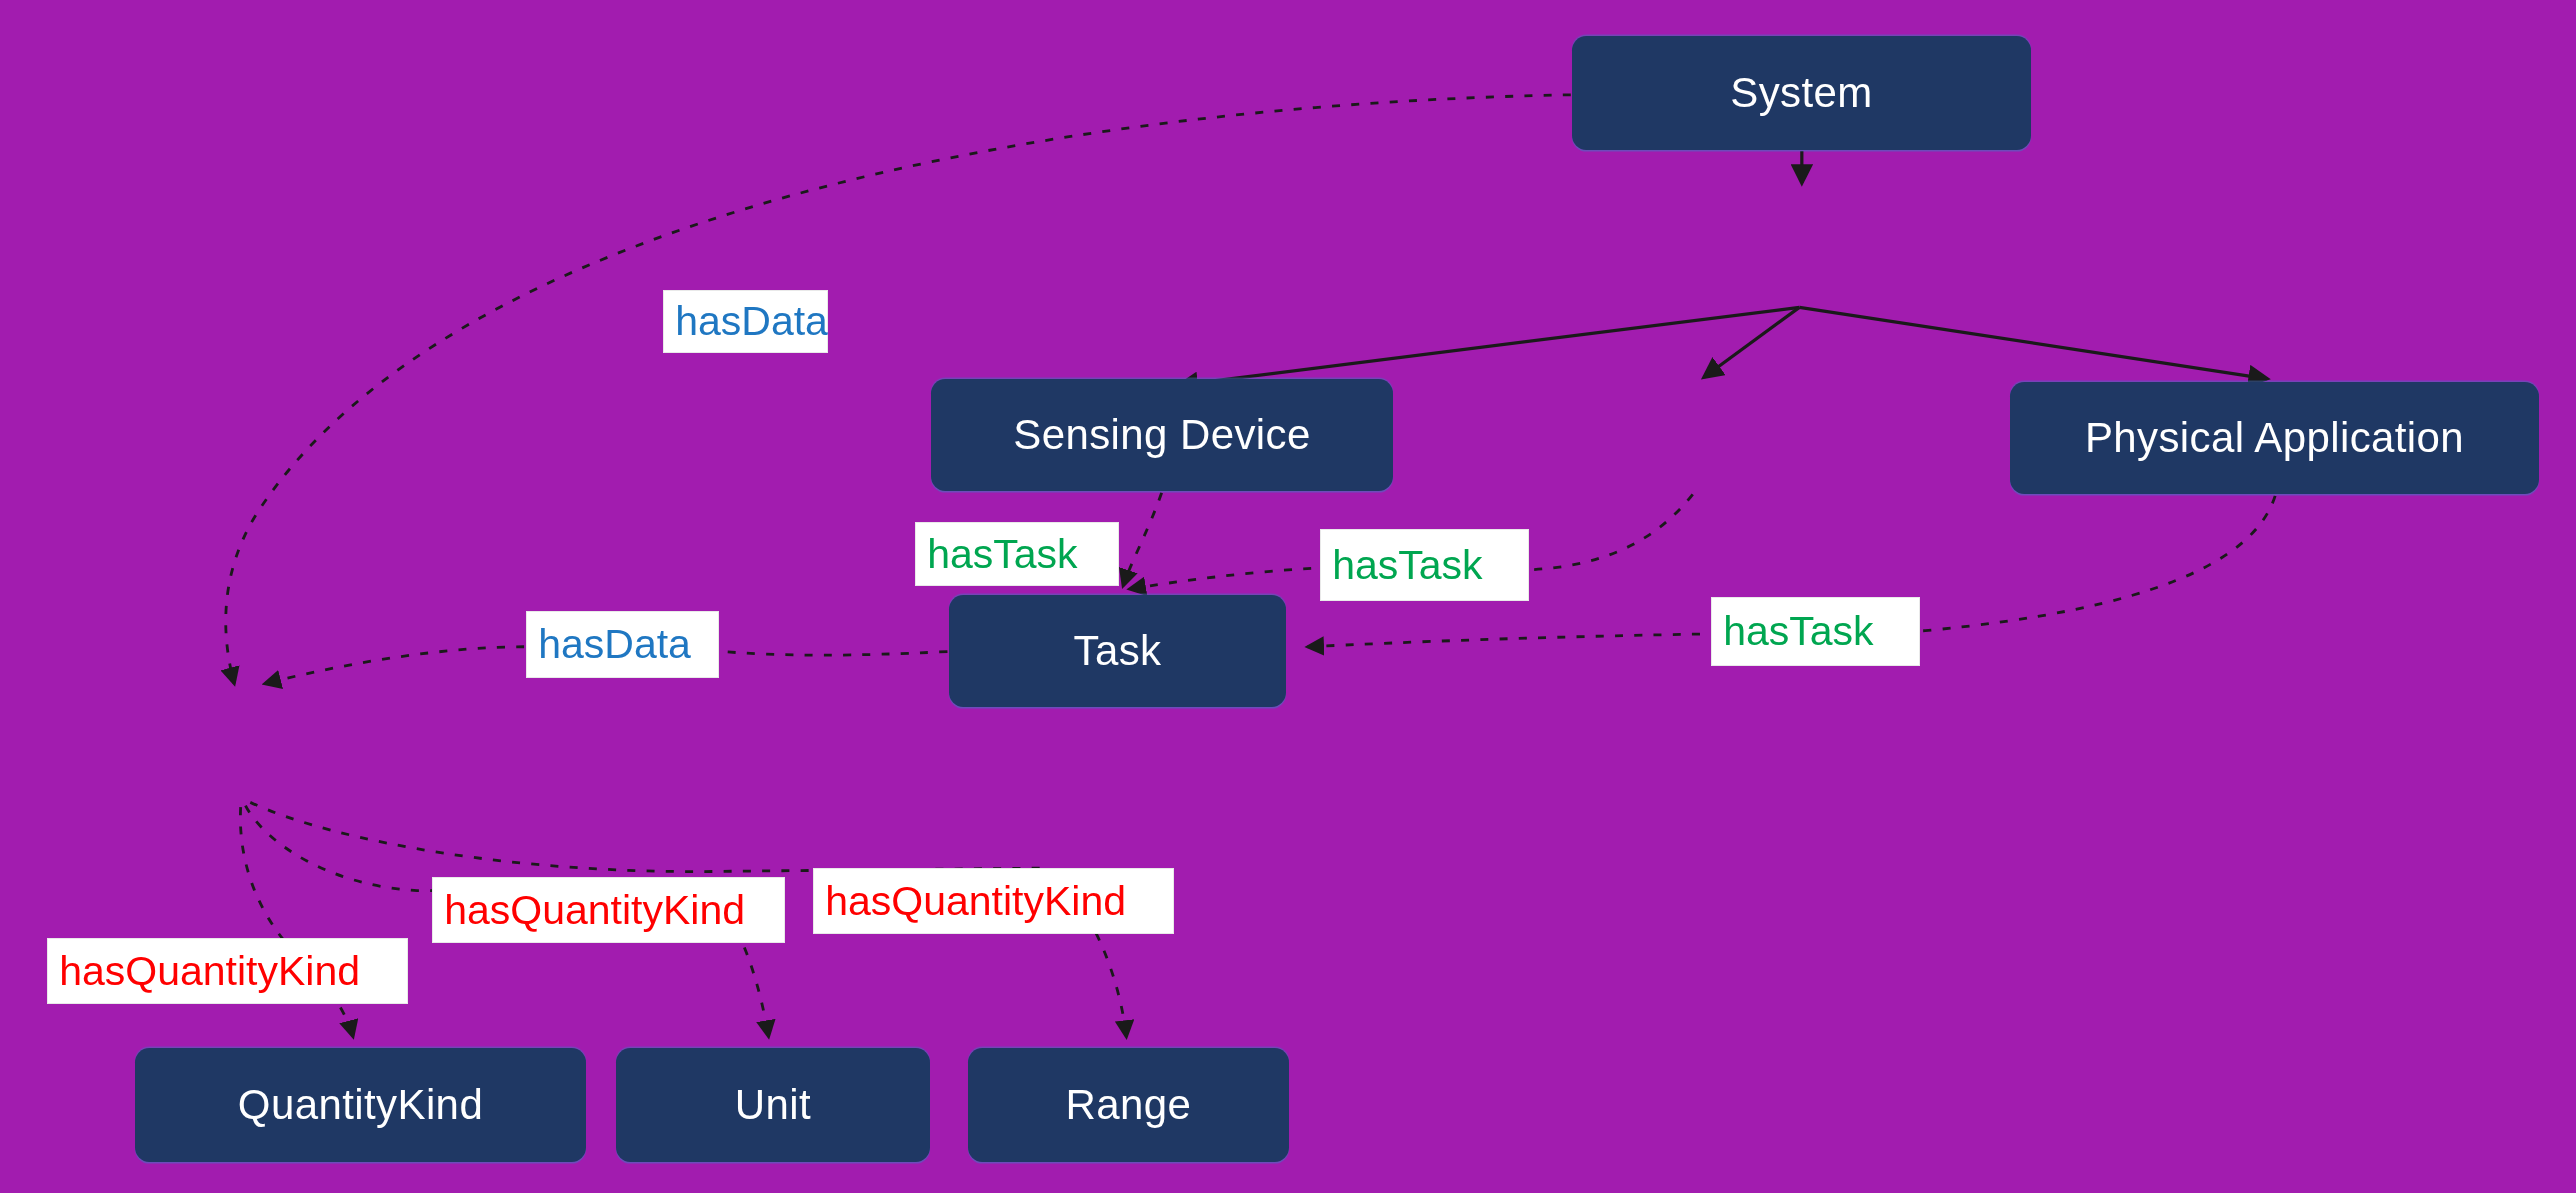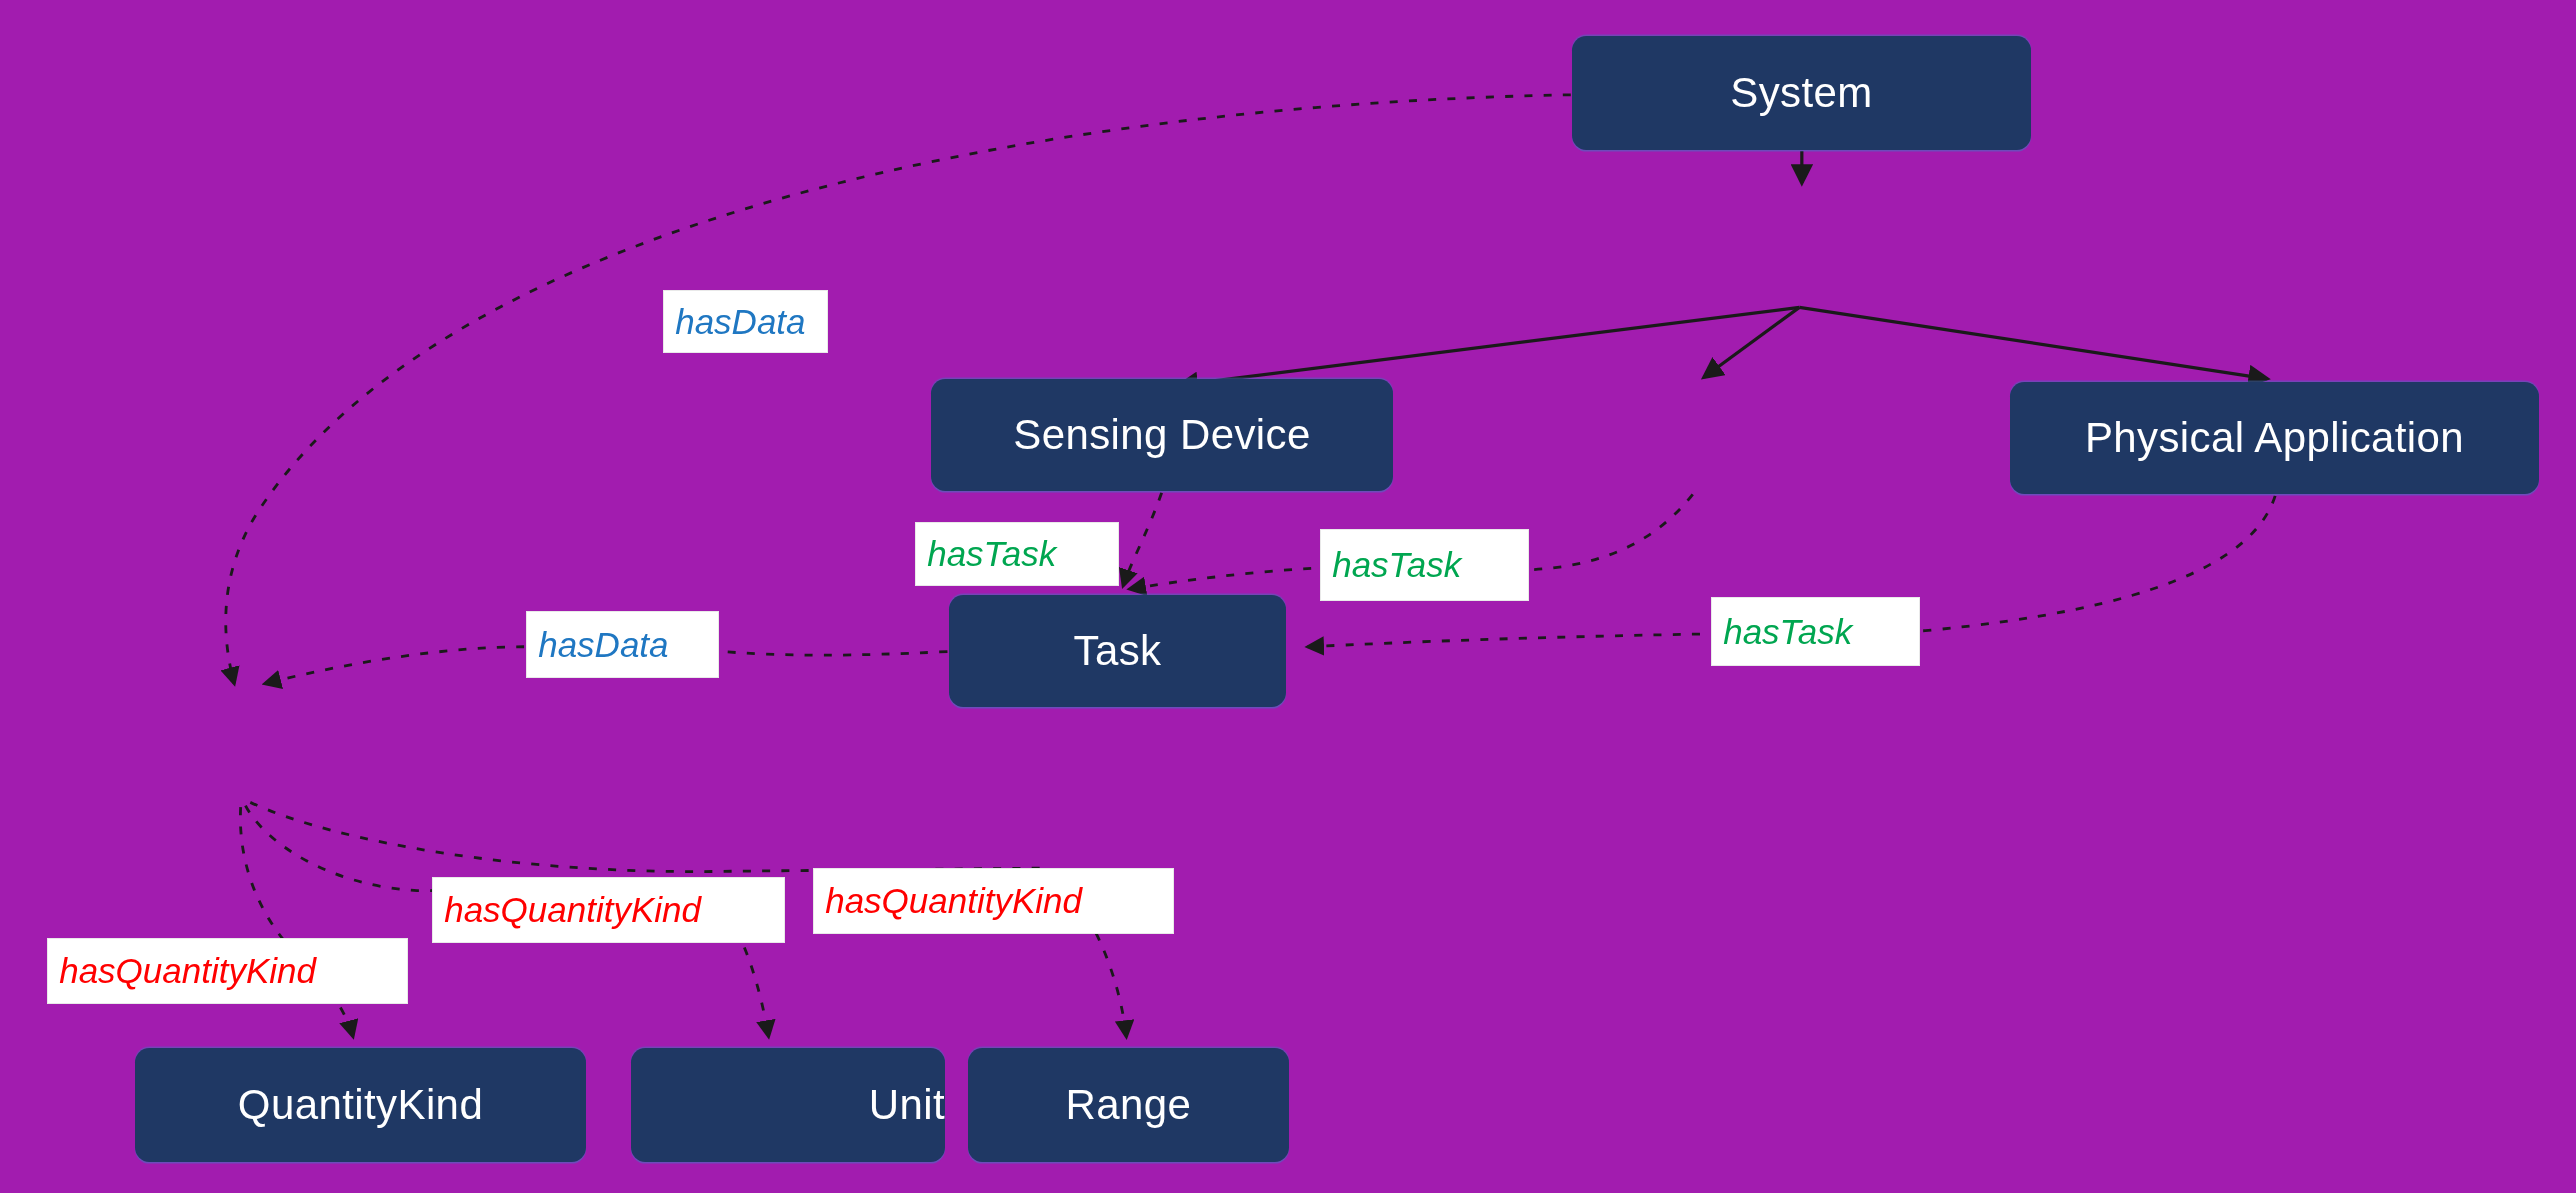--- a/index.html
+++ b/index.html
@@ -45,26 +45,25 @@
   }
   .edge-label {
     position: absolute;
     background: #ffffff;
     border: 0.8px solid #e9e9e9;
     display: flex;
     align-items: center;
     justify-content: flex-start;
     padding: 0 11.2px;
     font-family: "Liberation Sans", sans-serif;
-    font-size: 35px;
+    font-size: 41px;
     font-weight: 400;
     white-space: nowrap;
     box-sizing: border-box;
     z-index: 4;
-    font-style: italic;
   }
   .lbl-hasdata  { color: #1f77c2; }
   .lbl-hastask  { color: #00a650; }
   .lbl-hasqk    { color: #ff0000; }
 </style>
 </head>
 <body>
 
 <div id="canvas">
 
@@ -125,21 +124,21 @@
 
   <div class="node" style="left:949px; top:595px; width:337px; height:112px;justify-content:center;">
     <span>Task</span>
   </div>
 
 
   <div class="node" style="left:135px; top:1048px; width:451px; height:114px;">
     <span>QuantityKind</span>
   </div>
 
-  <div class="node" style="left:631px; top:1048px; width:314px; height:114px;justify-content:flex-end;">
+  <div class="node" style="left:616px; top:1048px; width:314px; height:114px;">
     <span>Unit</span>
   </div>
 
   <div class="node" style="left:968px; top:1048px; width:321px; height:114px;">
     <span>Range</span>
   </div>
 
   <div class="edge-label lbl-hasdata" style="left:663px; top:290px; width:165px; height:63px;">
     <span>hasData</span>
   </div>

